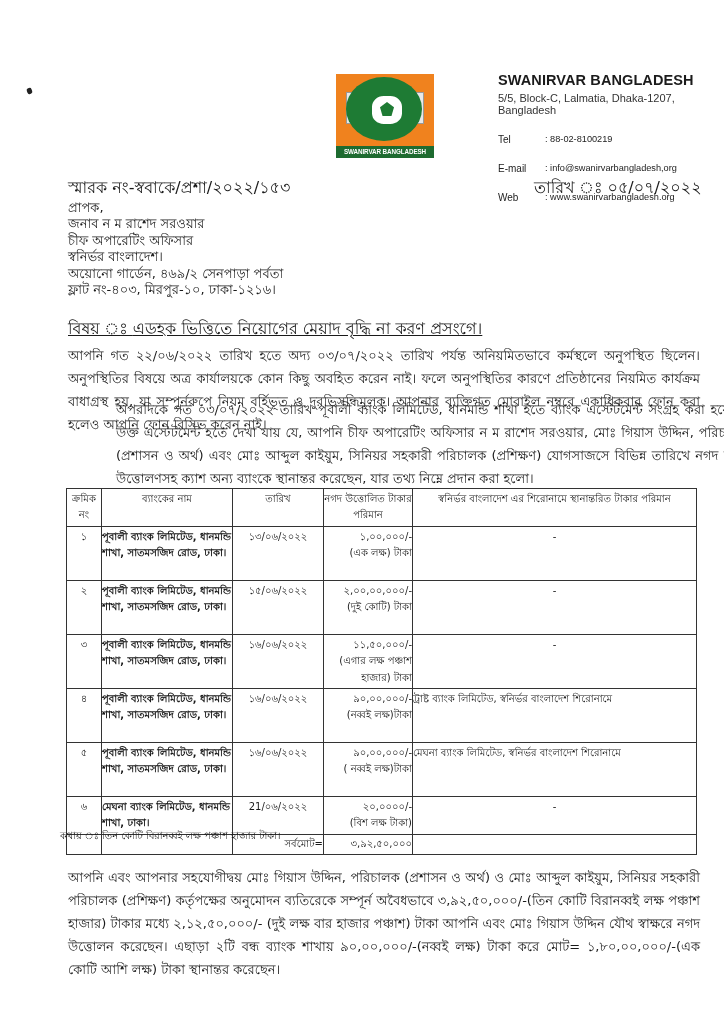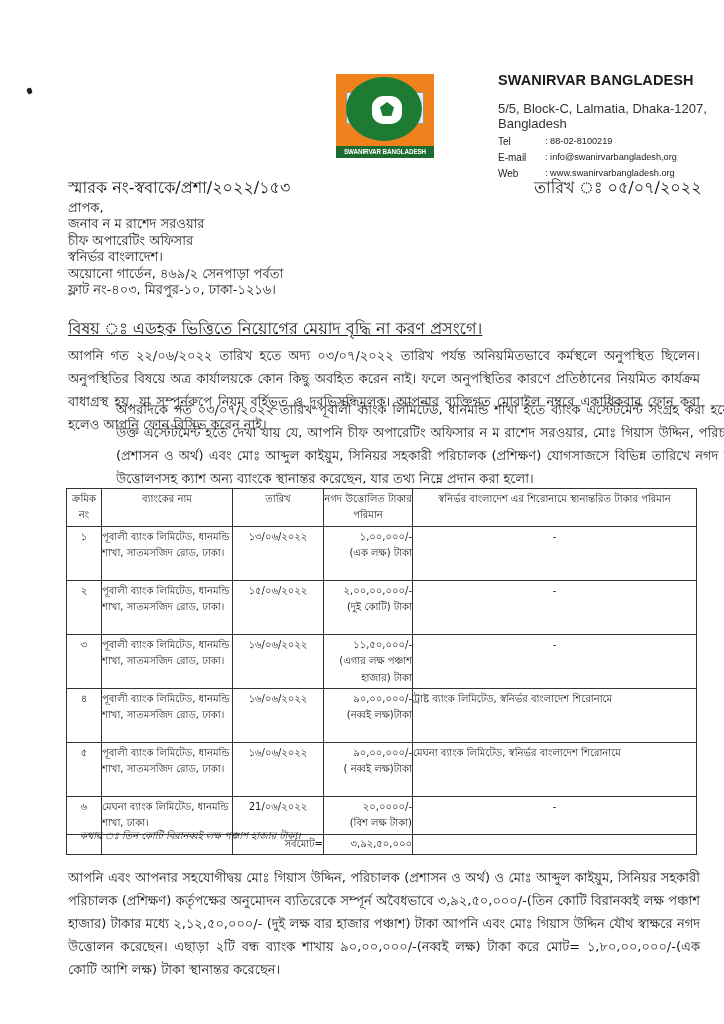--- a/index.html
+++ b/index.html
@@ -13,52 +13,52 @@
   .logo-inner { position: absolute; left: 24px; top: 17px; width: 30px; height: 28px; background: #ffffff; border-radius: 40%; border: 2px solid #1e7b34; }
   .logo-inner2 { position: absolute; left: 8px; top: 6px; width: 14px; height: 14px; background: #1e7b34; clip-path: polygon(50% 0, 100% 38%, 82% 100%, 18% 100%, 0 38%); }
   .pillar { position: absolute; top: 18px; width: 6px; height: 30px; background: #e8e8e8; border: 1px solid #999; }
   .pillar.l { left: 10px; } .pillar.r { left: 80px; }
   .logo-band { position: absolute; left: 0; bottom: 0; width: 98px; height: 12px; background: #1e6b30; color: #fff;
                font-family: "Liberation Sans", sans-serif; font-weight: bold; font-size: 6.3px; line-height: 12px; text-align: center; letter-spacing: -0.1px; }
 
   
   .org { position: absolute; left: 498px; top: 72px; }
   .org-name { font-family: "Liberation Sans", sans-serif; font-weight: bold; font-size: 14.5px; color: #1b1b1b; letter-spacing: 0.1px; }
-  .org-addr { font-family: "Liberation Sans", sans-serif; font-size: 13px; margin-top: 13px; color: #333; }
-  .contact { display: flex; font-family: "Liberation Sans", sans-serif; font-size: 10px; margin-top: 5px; color: #222; }
+  .org-addr { font-family: "Liberation Sans", sans-serif; font-size: 11px; margin-top: 4px; color: #333; }
+  .contact { display: flex; font-family: "Liberation Sans", sans-serif; font-size: 10px; margin-top: 18px; color: #222; }
   .contact .k { width: 47px; }
   .contact .v { font-size: 9.2px; }
 
   
   .t { position: absolute; font-size: 16px; line-height: 16px; white-space: nowrap; }
   .memo { left: 68px; top: 180px; }
   .date { left: 534px; top: 180px; text-align: center; }
   .recipient { position: absolute; left: 68px; top: 200px; font-size: 13px; line-height: 16.4px; }
   .subject { left: 68px; top: 321px; text-decoration: underline; }
   .subject u { text-decoration: underline; }
   .para { position: absolute; left: 68px; width: 632px; font-size: 13px; line-height: 23px; text-align: justify; }
   .p1 { top: 344px; }
   .p2 { top: 398px; margin-left: 48px; }
   .p3 { top: 866px; }
 
   
   table.tx { position: absolute; left: 66px; top: 488px; width: 631px; border-collapse: collapse; font-size: 10px; }
   table.tx th, table.tx td { border: 1px solid #333; vertical-align: top; padding: 2px 0; line-height: 16.4px; }
   table.tx th { font-weight: normal; text-align: center; height: 32px; }
   .c-sl { width: 34px; text-align: center; }
-  .c-bank { width: 130px; }
+  .c-bank { width: 130px; font-weight: bold; }
   .c-date { width: 90px; text-align: center; }
   .c-amt { width: 88px; text-align: right; }
   .c-xfer { }
   .c-xfer.dash { text-align: center; }
   tr.row td { height: 49px; }
   tr.row.short td { height: 33px; }
   tr.total td { height: 15px; line-height: 14px; }
   .r { text-align: right; }
-  .inwords { left: 80px; top: 828px; font-size: 9.8px; font-style: italic; }
+  .inwords { left: 60px; top: 828px; font-size: 9.8px; }
 </style>
 </head>
 <body>
 
 <div class="speck"></div>
 
 <div class="logo">
   <div class="pillar l"></div>
   <div class="pillar r"></div>
   <div class="logo-circle">

